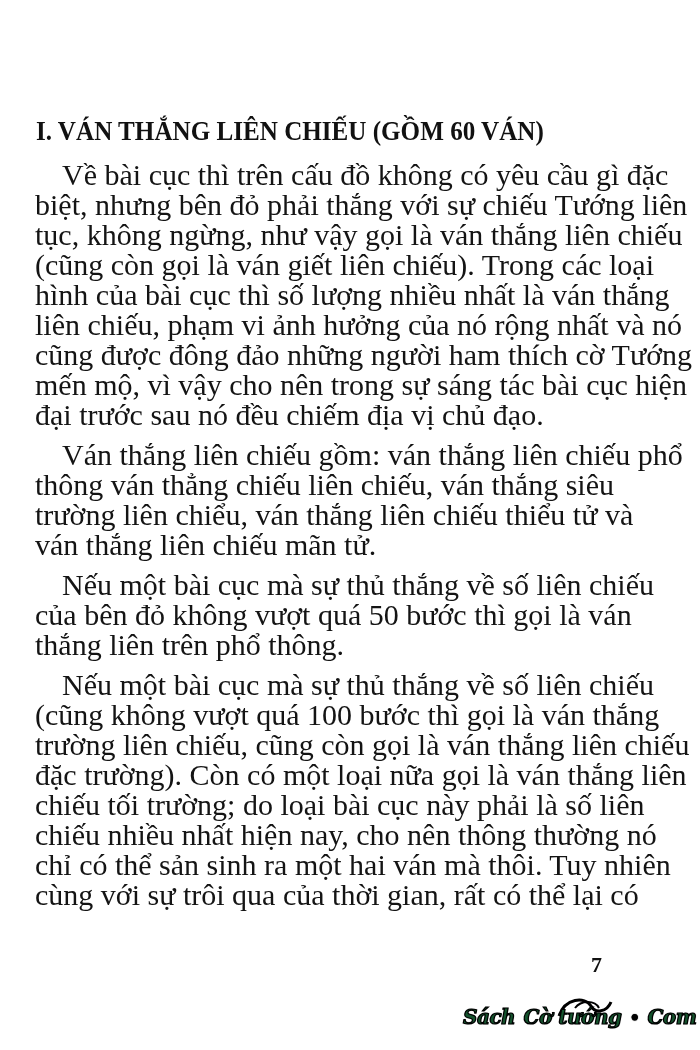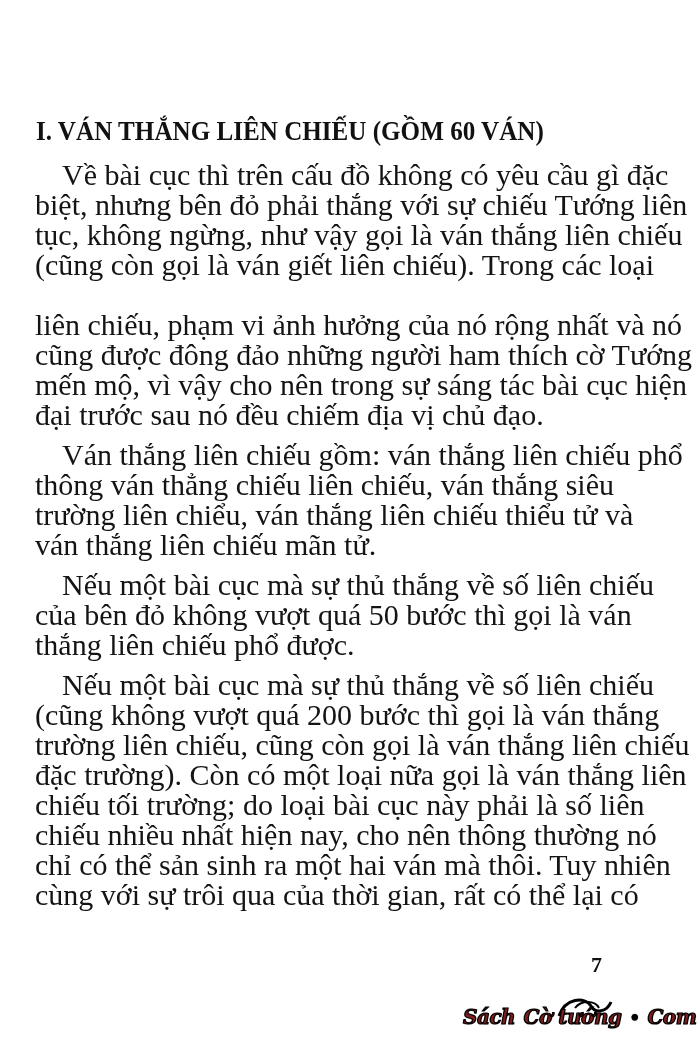--- a/index.html
+++ b/index.html
@@ -25,52 +25,53 @@
       position: absolute; left: 591px; top: 952px;
       font-family: "Liberation Serif", serif; font-weight: bold; font-size: 22px; color: #111;
     }
     .watermark {
       position: absolute; left: 462px; top: 1005px;
       font-family: "DejaVu Serif", serif; font-weight: bold; font-size: 20px; color: #000;
       font-style: italic; letter-spacing: -0.5px; white-space: nowrap;
       text-shadow: 0 0 1px #000;
     }
     .watermark .wm-word {
-      display: inline-block; color: #7f1d1d; -webkit-text-stroke: 1.2px #000; padding: 0 1px;
+      display: inline-block; color: #14532d; -webkit-text-stroke: 1.2px #000; padding: 0 1px;
     }
     .watermark .wm-dot { color: #000; font-size: 18px; }
     .swirl { position: absolute; left: 555px; top: 994px; }
   </style>
 </head>
 <body>
 
 <div class="page">
 
   <div class="heading">I. VÁN THẮNG LIÊN CHIẾU (GỒM 60 VÁN)</div>
 
   <div class="line indent" style="top:160px">Về bài cục thì trên cấu đồ không có yêu cầu gì đặc</div>
   <div class="line" style="top:220px">tục, không ngừng, như vậy gọi là ván thắng liên chiếu</div>
   <div class="line" style="top:190px">biệt, nhưng bên đỏ phải thắng với sự chiếu Tướng liên</div>
   <div class="line" style="top:250px">(cũng còn gọi là ván giết liên chiếu). Trong các loại</div>
+  <div class="line" style="top:280px">hình của bài cục thì số lượng nhiều nhất là ván thắng</div>
   <div class="line" style="top:310px">liên chiếu, phạm vi ảnh hưởng của nó rộng nhất và nó</div>
   <div class="line" style="top:340px">cũng được đông đảo những người ham thích cờ Tướng</div>
   <div class="line" style="top:370px">mến mộ, vì vậy cho nên trong sự sáng tác bài cục hiện</div>
   <div class="line last" style="top:400px">đại trước sau nó đều chiếm địa vị chủ đạo.</div>
 
   <div class="line indent" style="top:440px">Ván thắng liên chiếu gồm: ván thắng liên chiếu phổ</div>
   <div class="line" style="top:470px">thông ván thẳng chiếu liên chiếu, ván thắng siêu</div>
   <div class="line" style="top:500px">trường liên chiểu, ván thắng liên chiếu thiểu tử và</div>
   <div class="line last" style="top:530px">ván thắng liên chiếu mãn tử.</div>
 
   <div class="line indent" style="top:570px">Nếu một bài cục mà sự thủ thắng về số liên chiếu</div>
   <div class="line" style="top:600px">của bên đỏ không vượt quá 50 bước thì gọi là ván</div>
-  <div class="line last" style="top:630px">thắng liên chiếu phổ được.</div>
+  <div class="line last" style="top:630px">thắng liên trên phổ thông.</div>
 
   <div class="line indent" style="top:670px">Nếu một bài cục mà sự thủ thắng về số liên chiếu</div>
-  <div class="line" style="top:700px">(cũng không vượt quá 200 bước thì gọi là ván thắng</div>
+  <div class="line" style="top:700px">(cũng không vượt quá 100 bước thì gọi là ván thắng</div>
   <div class="line" style="top:730px">trường liên chiếu, cũng còn gọi là ván thắng liên chiếu</div>
   <div class="line" style="top:760px">đặc trường). Còn có một loại nữa gọi là ván thắng liên</div>
   <div class="line" style="top:790px">chiếu tối trường; do loại bài cục này phải là số liên</div>
   <div class="line" style="top:820px">chiếu nhiều nhất hiện nay, cho nên thông thường nó</div>
   <div class="line" style="top:850px">chỉ có thể sản sinh ra một hai ván mà thôi.  Tuy nhiên</div>
   <div class="line" style="top:880px">cùng với sự trôi qua của thời gian, rất có thể lại có</div>
 
   <div class="pagenum">7</div>
 
   <svg class="swirl" width="60" height="26" viewBox="0 0 60 26">

